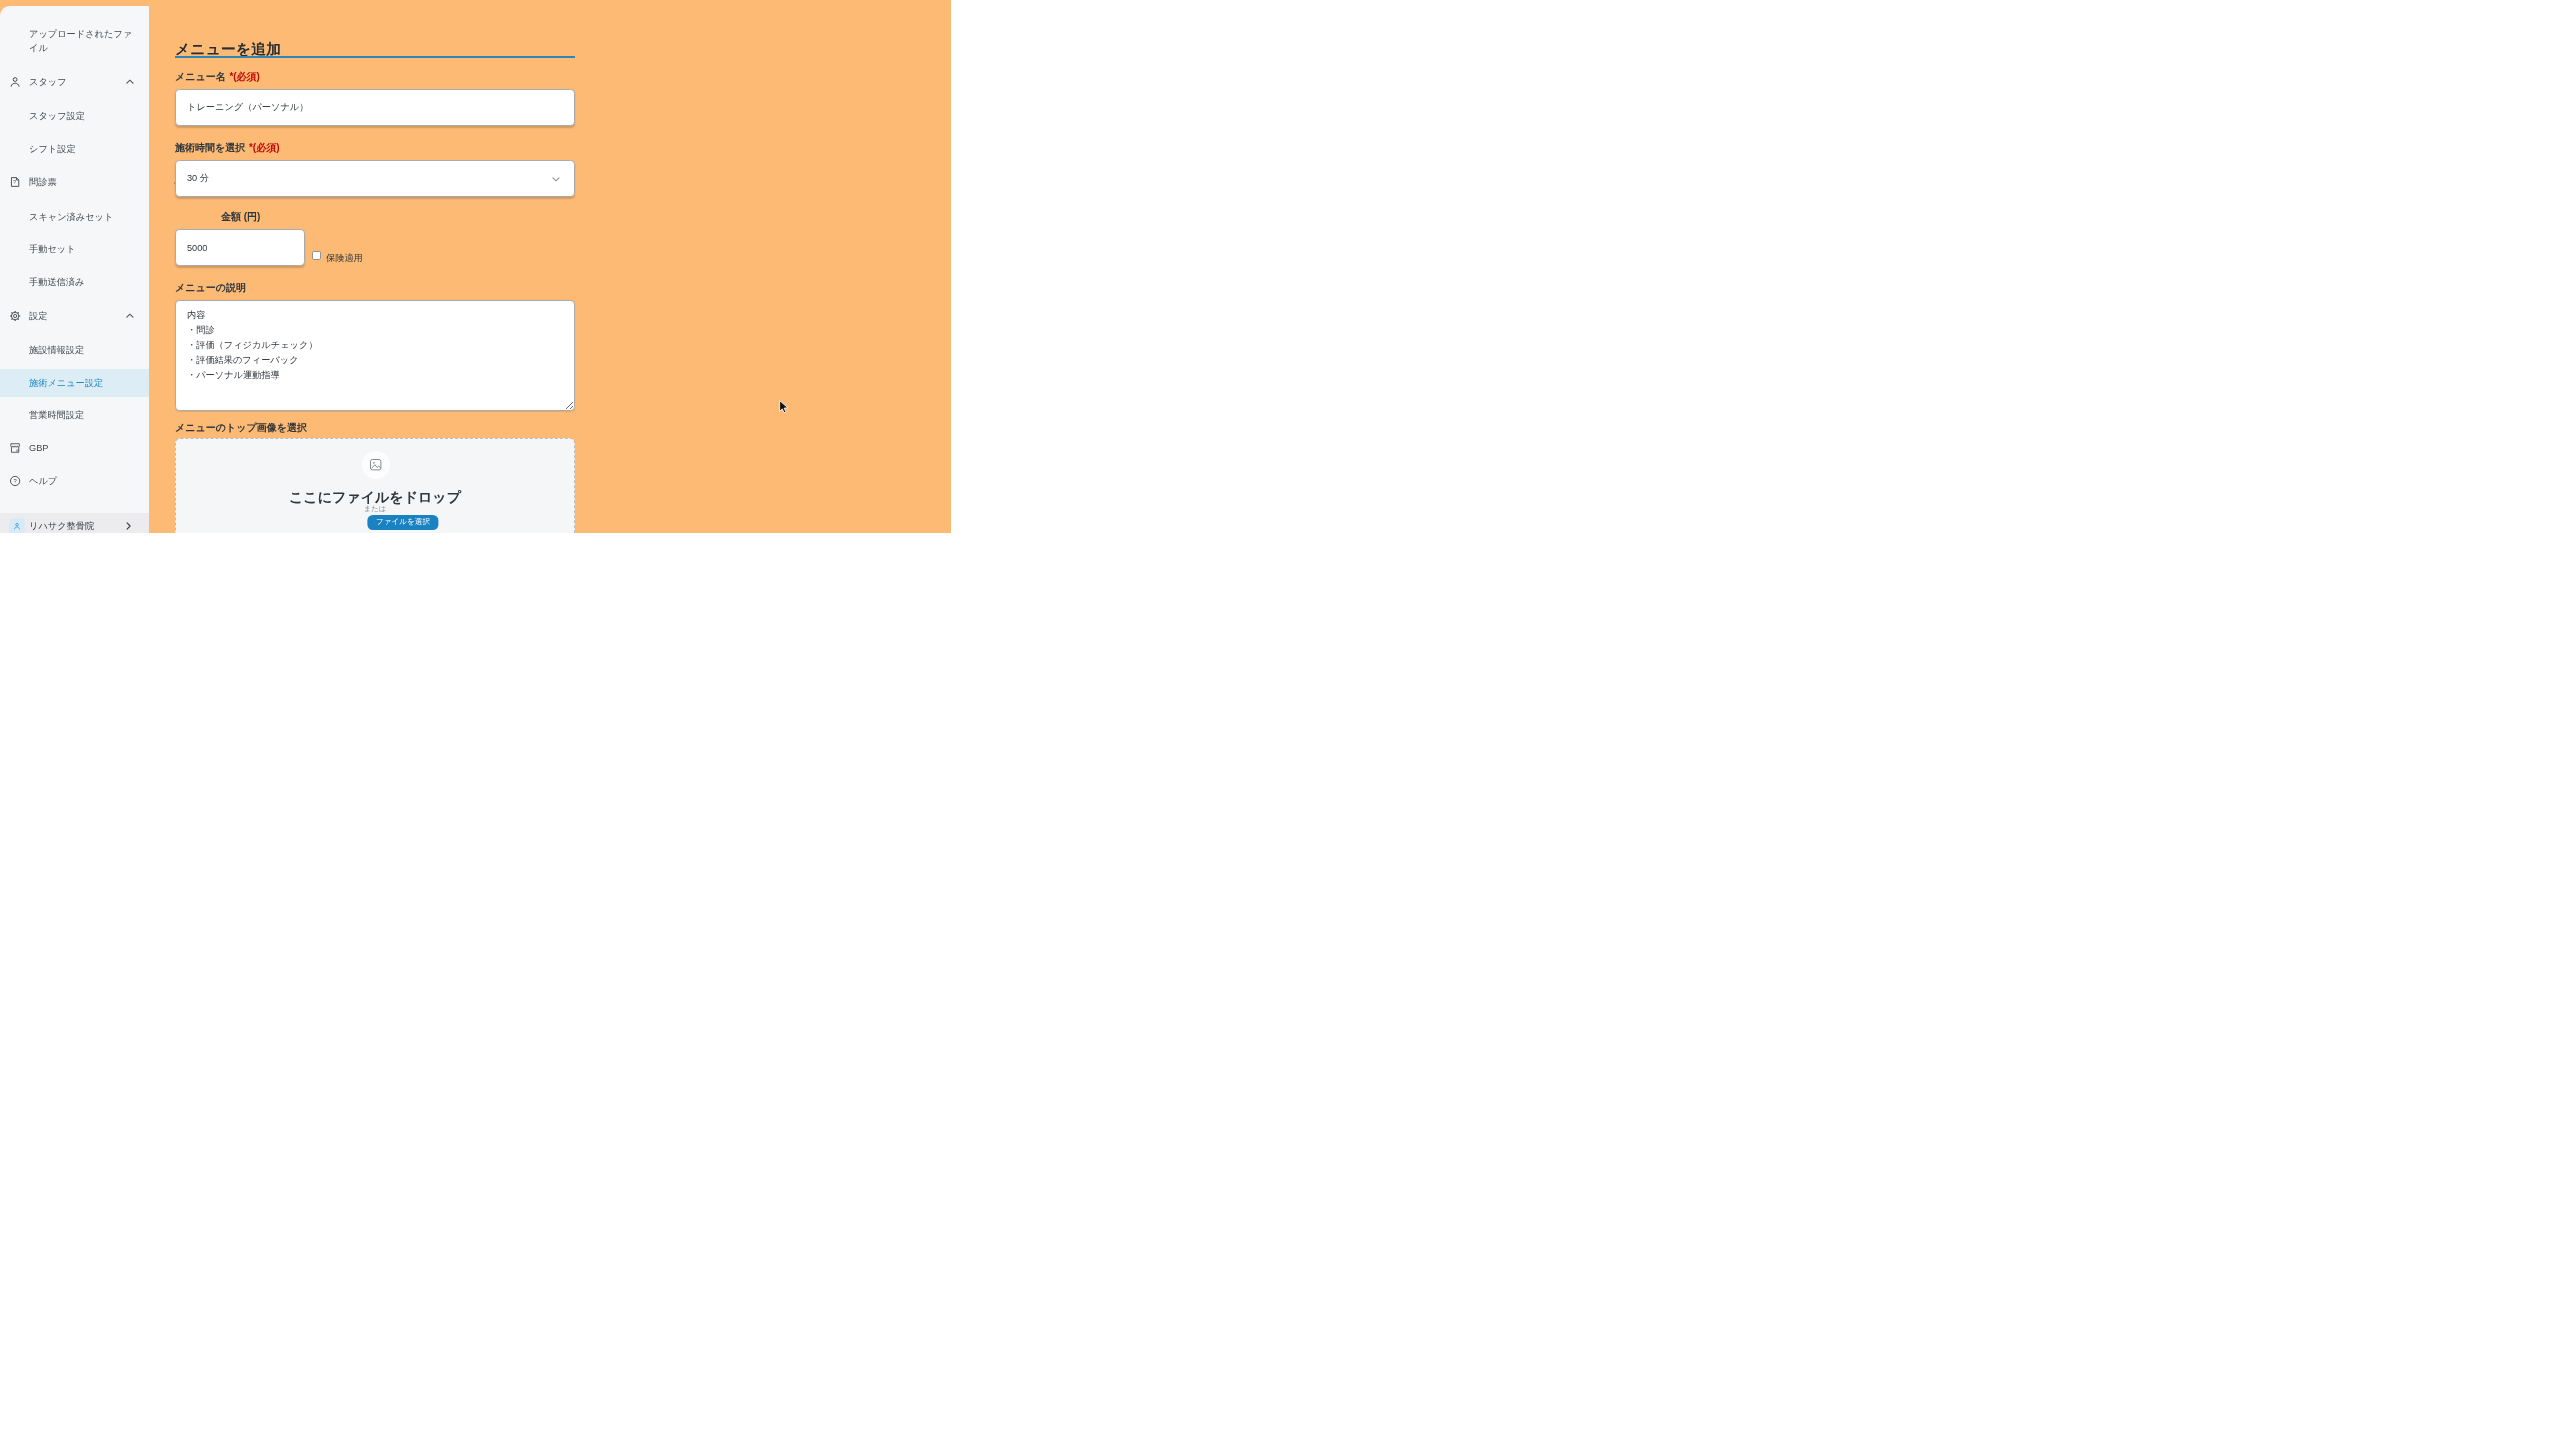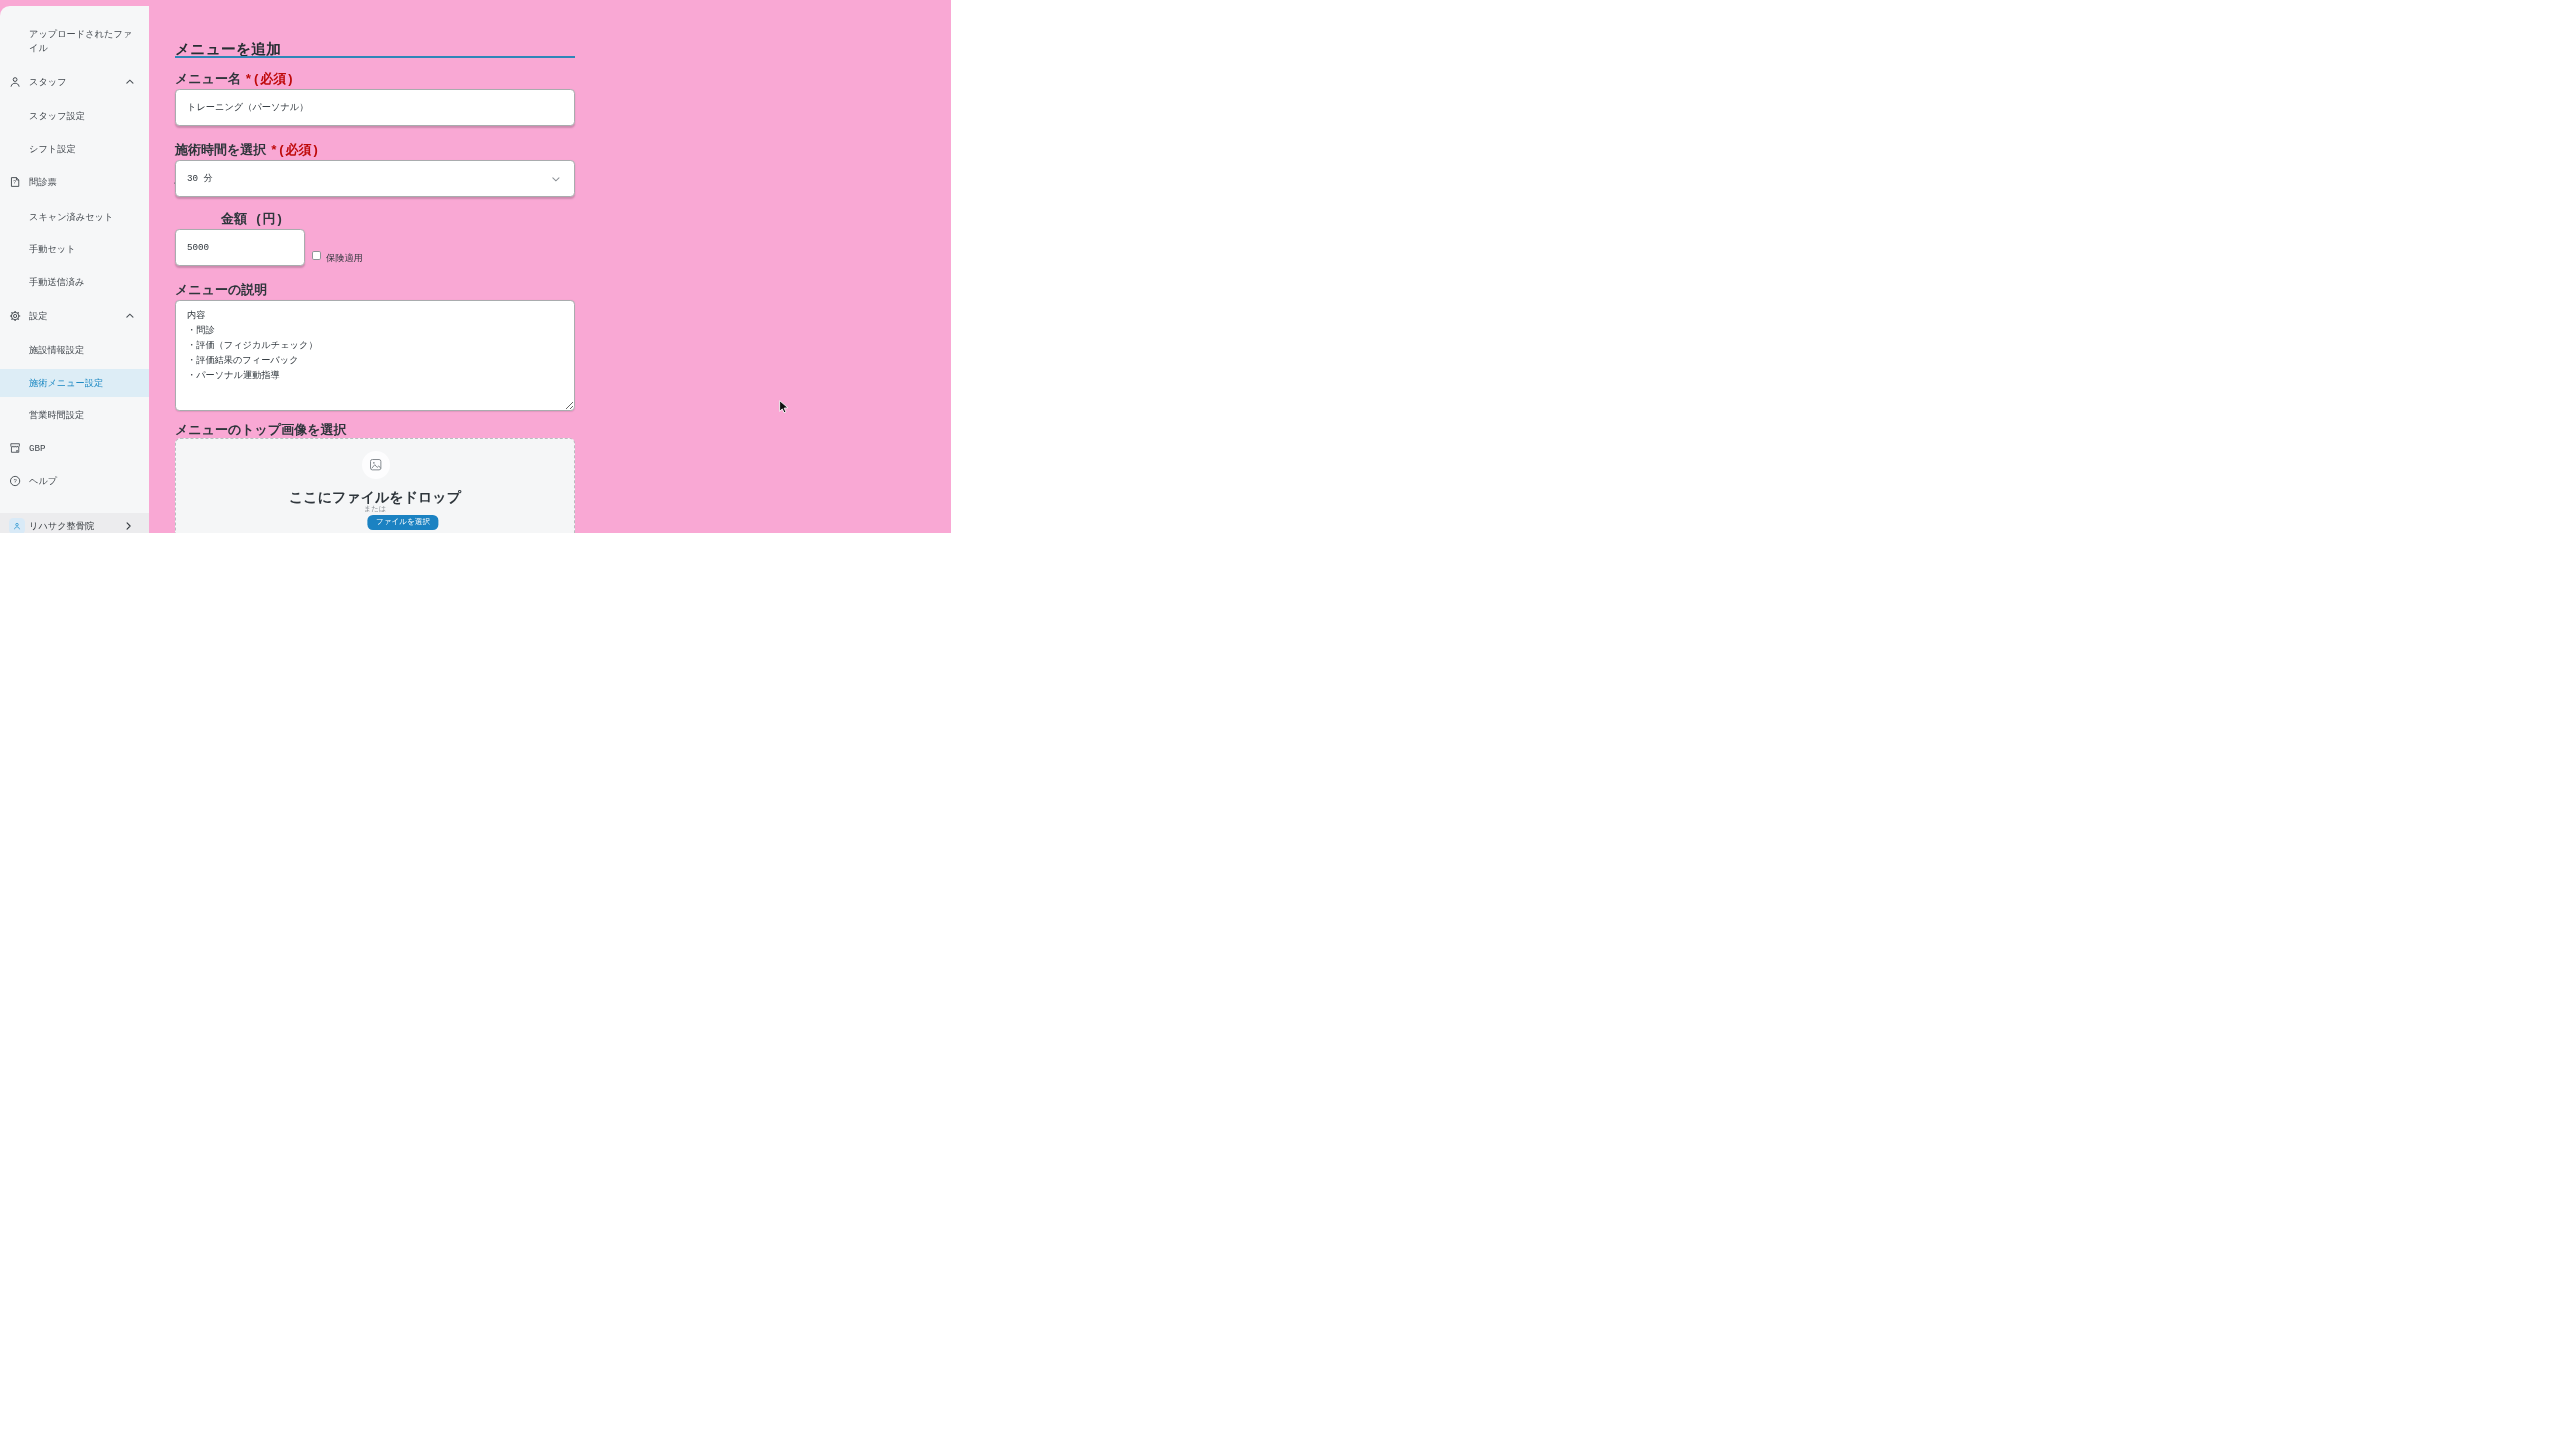--- a/index.html
+++ b/index.html
@@ -1,18 +1,18 @@
 <!DOCTYPE html>
 <html style="font-size:9.8px"><head>
 <meta charset="utf-8">
 <style>
   html,body{margin:0;padding:0;background:#fff;}
   #app{
-    position:relative;width:951px;height:533px;overflow:hidden;background:#f9a8d4;
-    font-family:Liberation Mono, monospace;color:#2f363c;
+    position:relative;width:951px;height:533px;overflow:hidden;background:#fdba74;
+    font-family:Liberation Sans, sans-serif;color:#2f363c;
   }
   
   .sidebar{
     position:absolute;left:0;top:6.1px;width:149px;height:527px;
     background:#f6f7f8;border-radius:9.8px 0 0 0;
   }
   .side-row{position:absolute;left:0;width:149px;height:14.7px;cursor:pointer;}
   .side-label{
     position:absolute;left:29px;top:50%;transform:translateY(-50%);
     font-size:9.2px;color:#41474d;white-space:nowrap;
@@ -30,21 +30,21 @@
   .avatar{
     position:absolute;left:8.6px;top:4.9px;width:16px;height:16px;border-radius:4.3px;
     background:#d9eaf7;display:flex;align-items:center;justify-content:center;
   }
   .footer-label{position:absolute;left:29px;top:50%;transform:translateY(-50%);font-size:9.2px;color:#33383d;}
   .footer-chev{position:absolute;right:16px;top:50%;transform:translateY(-50%);width:9.2px;height:9.2px;}
   .footer-chev svg{width:9.2px;height:9.2px;display:block;}
   
   .page-title{position:absolute;left:175px;top:30px;font-size:14.7px;font-weight:700;color:#272e33;letter-spacing:0.3px;}
   .title-rule{position:absolute;left:175px;top:56px;width:400px;height:1.8px;background:#2e86b8;}
-  .f-label{position:absolute;left:175px;font-size:13px;font-weight:700;color:#2f363c;white-space:nowrap;text-align:right;}
+  .f-label{position:absolute;left:175px;font-size:10px;font-weight:700;color:#2f363c;white-space:nowrap;text-align:right;}
   .req{color:#bf0a0a;margin-left:3.7px;}
   .t-input{
     position:absolute;left:175px;height:37px;box-sizing:border-box;
     border:0.6px solid #a9acae;border-radius:4.3px;background:#fff;
     box-shadow:0 1.2px 1.8px rgba(0,0,0,.18);
     font-family:inherit;font-size:9.2px;color:#2f363c;padding:0 11px;outline:none;
   }
   .t-select{
     position:absolute;left:175px;width:400px;height:37px;box-sizing:border-box;
     border:0.6px solid #a9acae;border-radius:4.3px;background:#fff;

